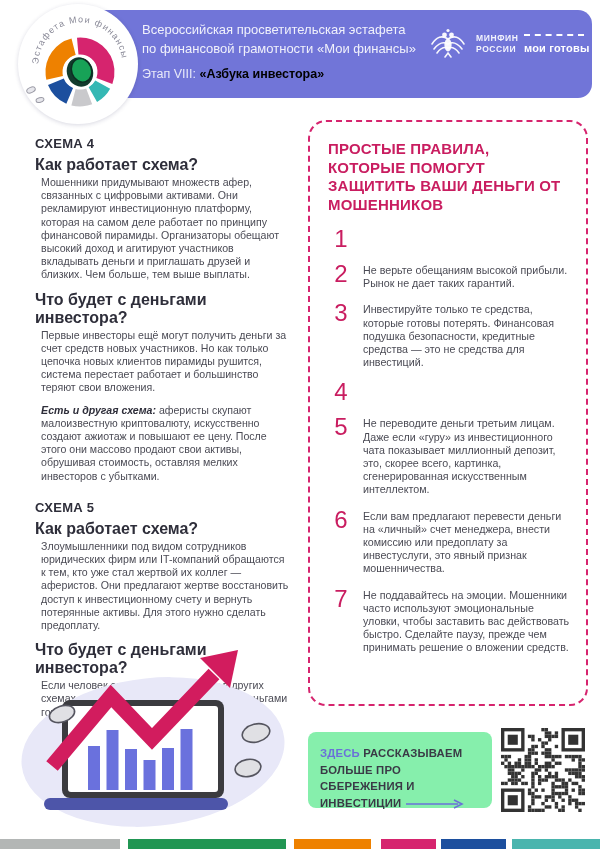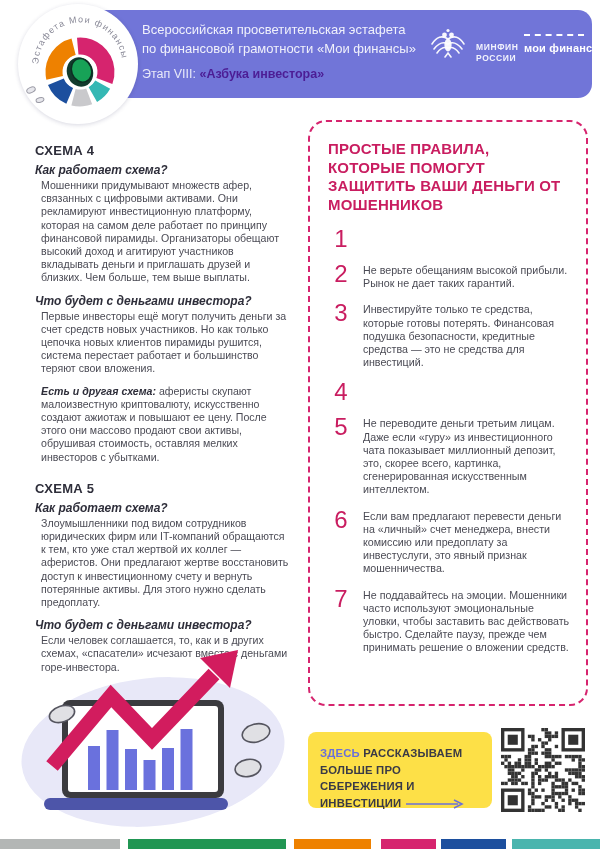--- a/index.html
+++ b/index.html
@@ -9,56 +9,56 @@
     -webkit-font-smoothing:antialiased;
   }
   
   .header-band{
     position:absolute;left:60px;top:10px;width:532px;height:88px;
     background:#7175d8;border-radius:14px;
   }
   .header-text{position:absolute;left:142px;top:20px;color:#f0f1fb;}
   .header-line{font-size:13px;line-height:19px;font-weight:500;}
   .header-stage{font-size:12.5px;margin-top:9px;color:#e8e9f9;}
-  .header-stage b{color:#4c1d95;font-weight:700;}
+  .header-stage b{color:#000000;font-weight:700;}
   .logo-circle{
     position:absolute;left:18px;top:4px;width:120px;height:120px;border-radius:50%;
     background:#ffffff;box-shadow:0 1px 4px rgba(40,40,90,.18);
   }
-  .minfin{position:absolute;left:428px;top:24px;display:flex;align-items:flex-end;gap:8px;color:#fff;}
+  .minfin{position:absolute;left:428px;top:24px;display:flex;align-items:center;gap:8px;color:#fff;}
   .minfin-name{font-size:8.5px;font-weight:700;letter-spacing:.6px;line-height:11px;color:#f2f3fd;}
   .myfin{position:absolute;left:524px;top:34px;width:62px;color:#fff;}
   .myfin-dash{border-top:2.5px dashed #ffffff;width:60px;margin-bottom:6px;}
   .myfin-name{font-size:11px;font-weight:800;letter-spacing:.2px;white-space:nowrap;}
   
-  .left-col{position:absolute;left:35px;top:143px;width:262px;color:#4b4b55;}
+  .left-col{position:absolute;left:35px;top:136px;width:262px;color:#4b4b55;}
   .kicker{font-size:13px;font-weight:800;color:#2e2e3a;letter-spacing:.3px;margin:0 0 5px;}
   .scheme-title{font-size:17.5px;font-weight:800;color:#5d65cb;margin:0 0 7px;line-height:21px;max-width:230px;letter-spacing:.2px;}
-  .lead{font-size:12px;font-weight:800;font-style:italic;color:#2e2e3a;margin:0 0 2px;}
+  .lead{font-size:16px;font-weight:800;color:#2e2e3a;margin:0 0 2px;}
   .para{font-size:10.6px;line-height:13.2px;margin:0 6px 9px;}
   .lead-inline{font-weight:800;font-style:italic;color:#2e2e3a;text-align:right;}
   .scheme2-gap{margin-top:17px;}
   
   .rules-box{
     position:absolute;left:308px;top:120px;width:280px;height:586px;box-sizing:border-box;
     border:2px dashed #d6246e;border-radius:18px;padding:18px 16px 6px 18px;
   }
   .rules-title{font-size:15px;line-height:18.5px;font-weight:800;color:#c91d60;margin:0 0 13px;letter-spacing:.2px;}
   .rules-list{display:flex;flex-direction:column;gap:11px;}
   .rule{display:flex;gap:9px;}
   .rule-num{
     flex:0 0 26px;font-size:24px;line-height:24px;font-weight:400;color:#c91d60;text-align:center;
   }
   .rule-text{font-size:10.7px;line-height:13.2px;color:#4b4b55;padding-top:2px;}
   
   .illustration{position:absolute;left:10px;top:648px;width:290px;height:192px;}
   
   .cta-box{
     position:absolute;left:308px;top:732px;width:184px;height:76px;box-sizing:border-box;
-    background:#fde047;border-radius:8px;padding:13px 12px;cursor:pointer;
+    background:#86efac;border-radius:8px;padding:13px 12px;cursor:pointer;
   }
   .cta-text{font-size:11.3px;line-height:16.5px;font-weight:800;color:#3a3a46;letter-spacing:.2px;}
   .cta-highlight{color:#6a71d8;}
   .cta-arrow{display:inline-block;vertical-align:middle;margin-left:5px;}
   .qr-wrap{position:absolute;left:501px;top:728px;width:84px;height:84px;background:#fff;}
   
   .stripe-seg{position:absolute;height:10px;top:839px;}
   .seg0{left:0;width:120px;}
   .seg1{left:128px;width:158px;}
   .seg2{left:294px;width:77px;}
@@ -93,21 +93,21 @@
     </g>
   </svg>
   <div class="minfin-name">
     <div>МИНФИН</div>
     <div>РОССИИ</div>
   </div>
 </div>
 
 <div class="myfin">
   <div class="myfin-dash"></div>
-  <div class="myfin-name">мои финансы</div>
+  <div class="myfin-name">мои готовы</div>
 </div>
 
 <div class="logo-circle">
   <svg width="120" height="120" viewBox="0 0 120 120">
     <defs>
         <path id="arcT" d="M 22,72 A 42,42 0 1 1 104,66"></path>
       </defs>
     <text font-size="9" fill="#8a8a98" letter-spacing="1.2" font-family="Liberation Sans,sans-serif">
       <textPath href="#arcT" startOffset="8%">Эстафета Мои финансы</textPath>
     </text>

